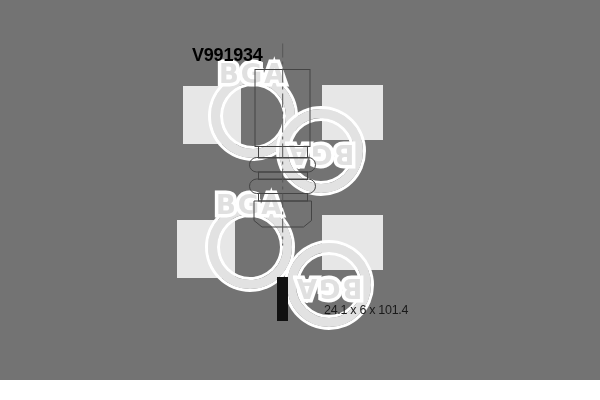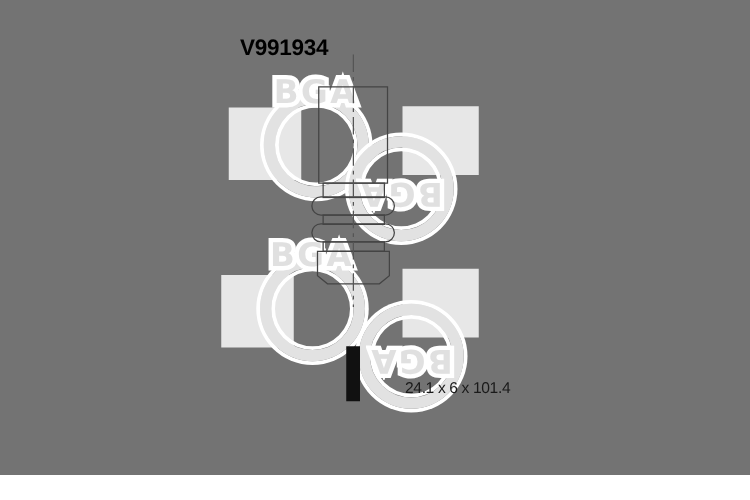--- a/index.html
+++ b/index.html
@@ -24,21 +24,21 @@
   .wm-letters .halo{
     position:absolute;left:0;top:0;color:#fff;
     -webkit-text-stroke:7px #ffffff;
   }
   .wm-letters .fill{position:relative;color:#e0e0e0;}
   .wm-rot{transform:rotate(180deg);}
   
   #valve-svg{position:absolute;left:0;top:0;z-index:3;}
   
   .part-number{
-    position:absolute;left:192px;top:28px;z-index:4;
+    position:absolute;left:192px;top:45px;z-index:4;
     font-weight:bold;font-size:18px;letter-spacing:-0.2px;color:#000;
   }
   .dim-bar{
     position:absolute;left:277px;top:277px;width:11px;height:44px;
     background:#111;z-index:4;
   }
   .dim-label{
     position:absolute;left:292px;top:303px;z-index:4;
     font-size:12.5px;letter-spacing:-0.3px;color:#1a1a1a;margin-left:32px;
   }

